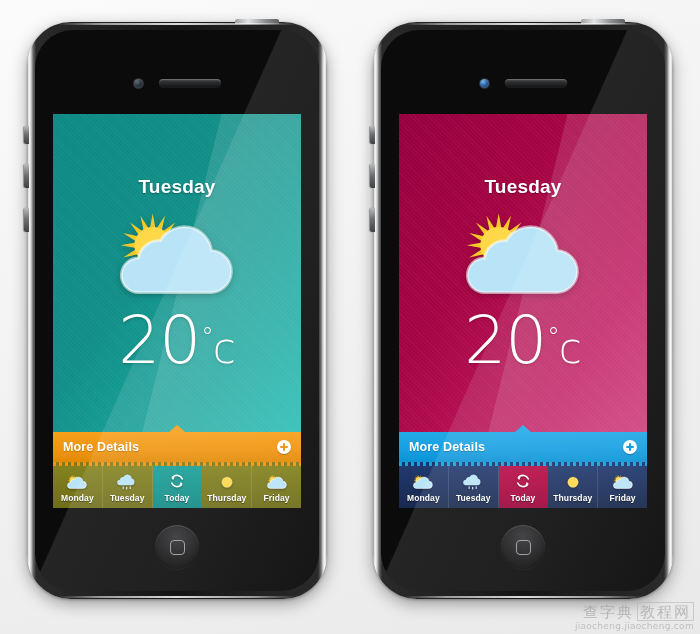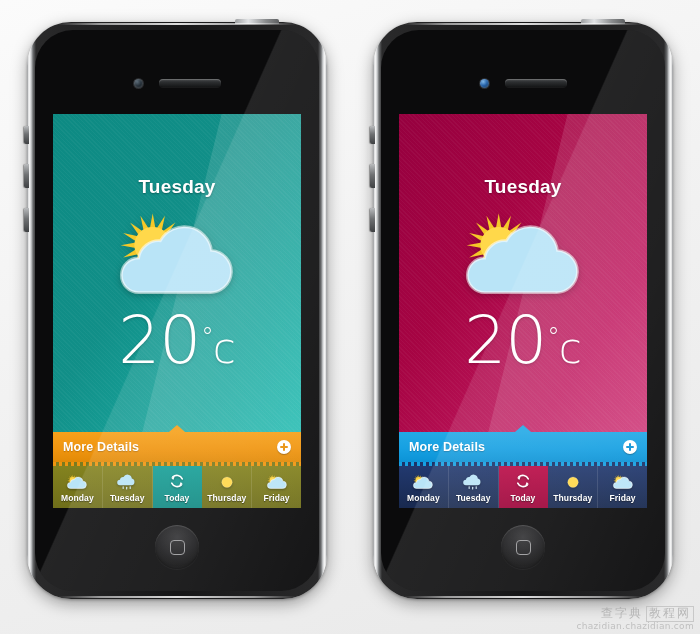--- a/index.html
+++ b/index.html
@@ -351,24 +351,24 @@
   
   .watermark {
     position: absolute;
     right: 6px;
     bottom: 3px;
     text-align: right;
     opacity: 0.62;
     z-index: 20;
   }
   .wm-cn {
-    font-size: 12px;
+    font-size: 15px;
     color: #9a9a9a;
     letter-spacing: 2px;
-    font-family: Liberation Mono, monospace;
+    font-family: Liberation Sans, sans-serif;
     white-space: nowrap;
   }
   .wm-cn .boxed {
     border: 1px solid #b5b5b5;
     padding: 0 2px;
     margin-left: 3px;
   }
   .wm-url {
     font-size: 9px;
     color: #a6a6a6;
@@ -750,14 +750,14 @@
 
     <div class="rim-top"></div>
     <div class="rim-bottom"></div>
   </div>
   </div>
 
 <div class="watermark">
   <div class="wm-cn">
     <span>查字典</span><span class="boxed">教程网</span>
   </div>
-  <div class="wm-url">chazidian.chazidian.com</div>
+  <div class="wm-url">jiaocheng.jiaocheng.com</div>
 </div>
 
 </body></html>

